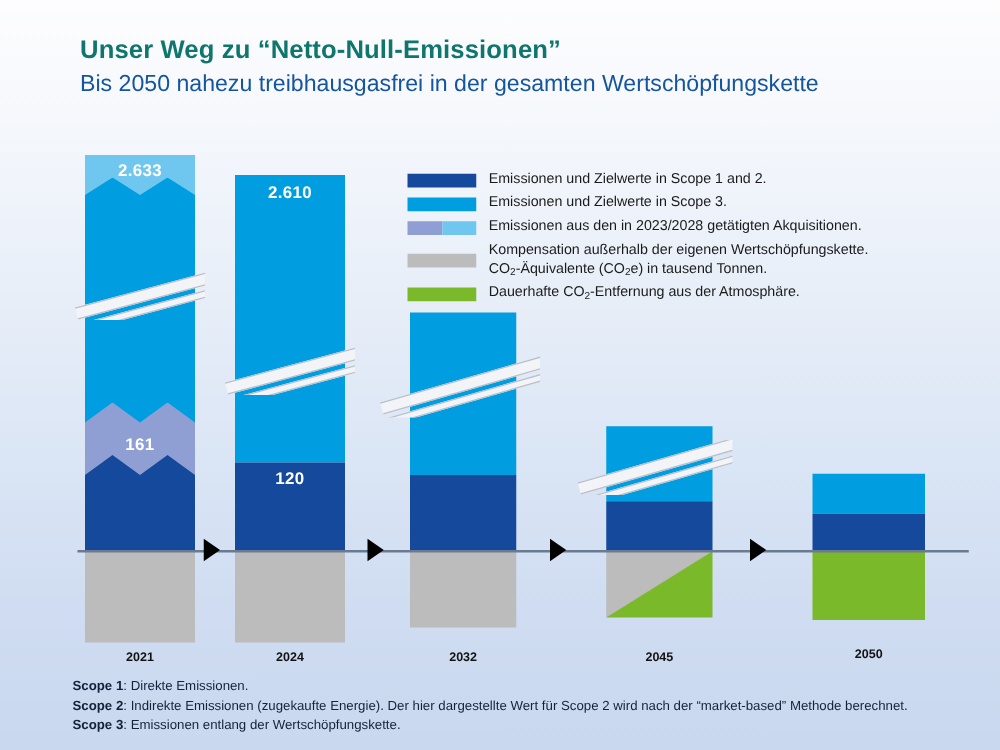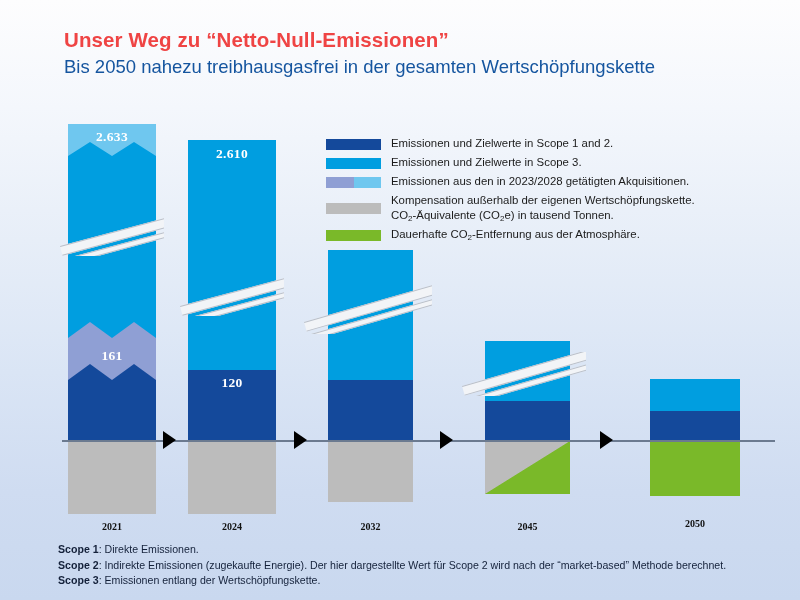--- a/index.html
+++ b/index.html
@@ -6,34 +6,34 @@
   body{
     width:800px;height:600px;overflow:hidden;
     font-family:"Liberation Sans", sans-serif;
     background:linear-gradient(180deg,#fdfdfe 0%,#f4f7fc 18%,#e7eef8 40%,#dae5f5 62%,#cfdcf1 82%,#c9d8ef 100%);
     position:relative;
   }
   .stage{position:absolute;left:0;top:0;width:800px;height:600px;}
 
   
   .hdr{position:absolute;left:64px;top:28px;width:720px;}
-  .hdr .t1{font-size:20.5px;font-weight:bold;color:#ef4444;letter-spacing:.1px;line-height:1.15;}
+  .hdr .t1{font-size:20.5px;font-weight:bold;color:#0f766e;letter-spacing:.1px;line-height:1.15;}
   .hdr .t2{font-size:18.5px;font-weight:normal;color:#15559f;line-height:1.2;margin-top:4px;}
 
   
   .legend{position:absolute;left:326px;top:136px;width:430px;}
   .lrow{display:flex;align-items:center;margin-bottom:4.5px;}
   .sw{width:55px;height:11px;flex:0 0 55px;margin-top:2px;margin-right:10px;}
   .sw.split{display:flex;}
   .sw.split i{display:block;height:100%;flex:1 1 50%;}
   .ltxt{font-size:11.4px;color:#1b1b1b;line-height:1.28;}
   .ltxt sub{font-size:8px;vertical-align:baseline;position:relative;top:2px;}
 
   
-  .chart{position:absolute;left:0;top:0;width:800px;height:600px;font-family:Liberation Serif, serif;}
+  .chart{position:absolute;left:0;top:0;width:800px;height:600px;}
   .axisline{position:absolute;left:62px;top:440px;width:713px;height:1.6px;background:#6b7a90;}
   .arrow{position:absolute;width:0;height:0;border-left:13px solid #000;
          border-top:9px solid transparent;border-bottom:9px solid transparent;}
 
   .bar{position:absolute;}
   .seg{position:absolute;left:0;width:100%;}
   .val{position:absolute;left:0;width:100%;text-align:center;color:#fff;
        font-size:13.5px;font-weight:bold;letter-spacing:.3px;}
   .xlab{position:absolute;text-align:center;font-size:10px;font-weight:bold;color:#111;}
 

